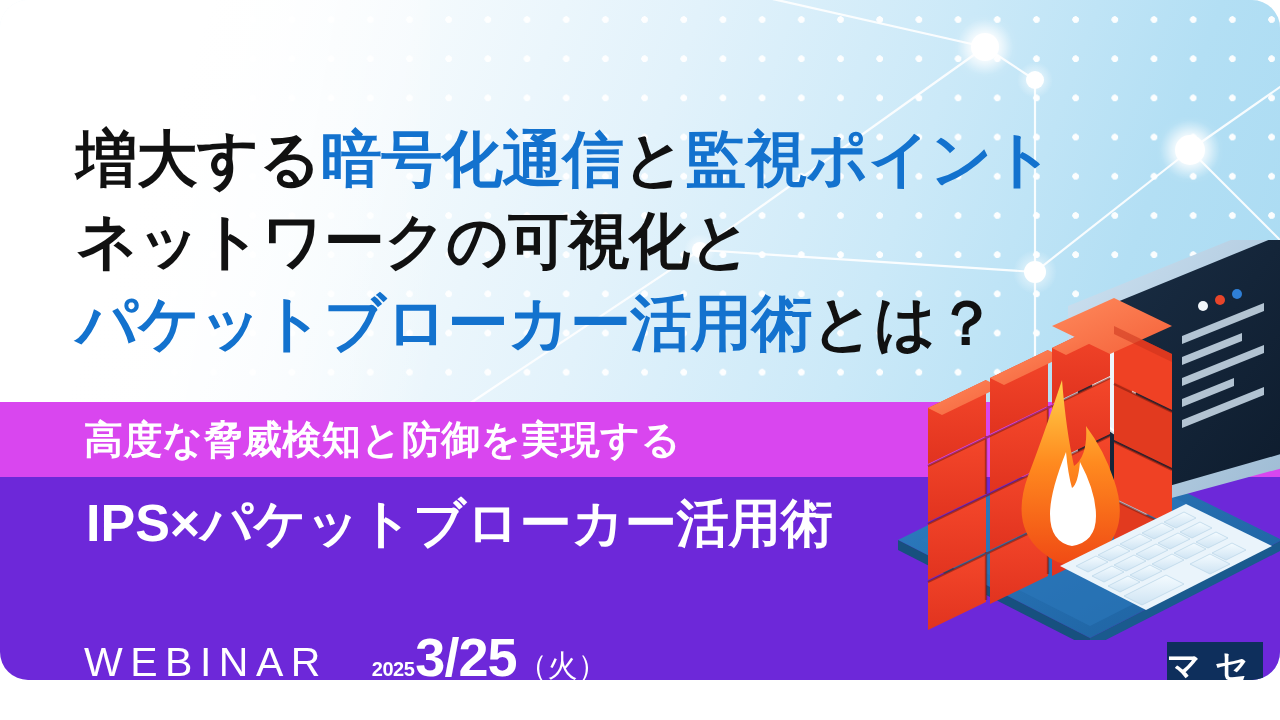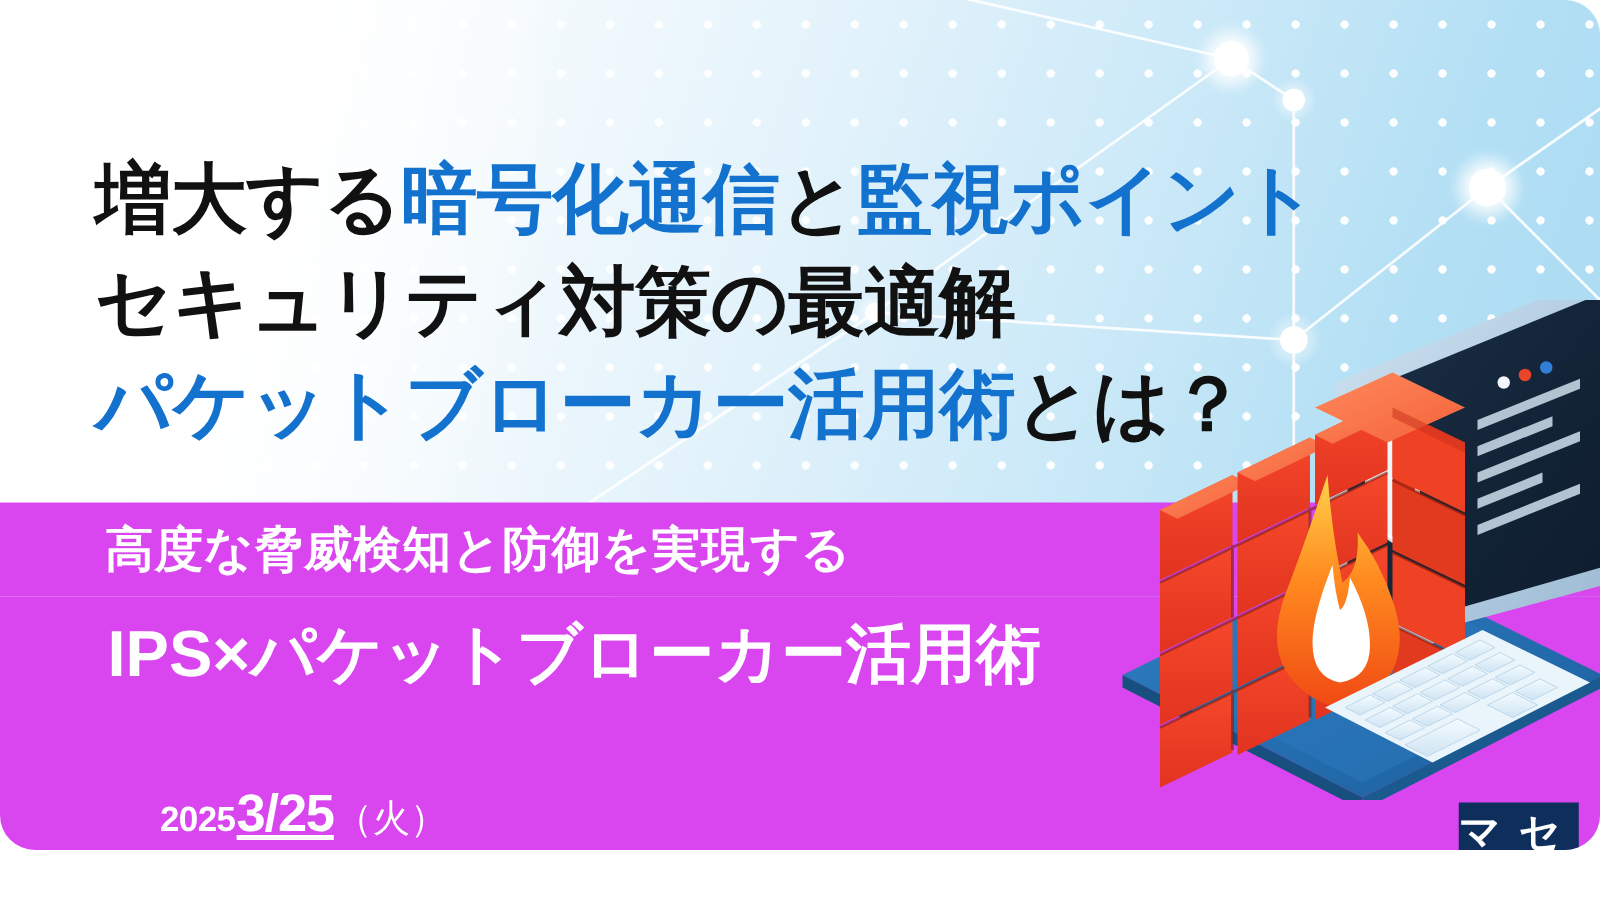--- a/index.html
+++ b/index.html
@@ -103,21 +103,21 @@
     white-space: nowrap;
   }
 
   
   .band-blue {
     position: absolute;
     left: 0;
     top: 477px;
     width: 1280px;
     height: 243px;
-    background: #d946ef;
+    background: #6d28d9;
     z-index: 7;
   }
   .band-blue .band-text {
     position: absolute;
     left: 86px;
     top: 12px;
     color: #ffffff;
     font-size: 52px;
     font-weight: 700;
     letter-spacing: 0px;
@@ -140,31 +140,30 @@
     font-weight: 300;
     letter-spacing: 7.5px;
     line-height: 1;
   }
   .date-block {
     display: flex;
     align-items: baseline;
     margin-left: 44px;
   }
   .date-year {
-    font-size: 28px;
+    font-size: 20px;
     font-weight: 700;
     letter-spacing: -0.5px;
   }
   .date-md {
-    font-size: 42px;
+    font-size: 54px;
     font-weight: 700;
     letter-spacing: -1px;
     line-height: 1;
     margin-left: 1px;
-    text-decoration: underline;
   }
   .date-dow {
     font-size: 30px;
     font-weight: 400;
     margin-left: 1px;
   }
   .date-time {
     font-size: 33px;
     font-weight: 500;
     letter-spacing: 0px;
@@ -419,36 +418,37 @@
         <path d="M322 313 L342 303 L356 310 L336 320 Z"></path>
       </g>
     </g>
   </svg>
 
   <div class="headline">
     <div class="line">
       <span class="hl-black">増大する</span><span class="hl-blue">暗号化通信</span><span class="hl-black">と</span><span class="hl-blue">監視ポイント</span>
     </div>
     <div class="line">
-      <span class="hl-black">セキュリティ対策の最適解</span>
+      <span class="hl-black">ネットワークの可視化と</span>
     </div>
     <div class="line">
       <span class="hl-blue">パケットブローカー活用術</span><span class="hl-black">とは？</span>
     </div>
   </div>
 
   <div class="band-orange">
     <div class="band-text">高度な脅威検知と防御を実現する</div>
   </div>
 
   <div class="band-blue">
     <div class="band-text">IPS×パケットブローカー活用術</div>
   </div>
 
   <div class="footer">
+    <span class="webinar-word">WEBINAR</span>
     <span class="date-block">
       <span class="date-year">2025</span>
       <span class="date-md">3/25</span>
       <span class="date-dow">（火）</span>
     </span>
   </div>
 
   <div class="logo">
     <span class="logo-line">マジ</span>
     <span class="logo-line">セミ</span>

